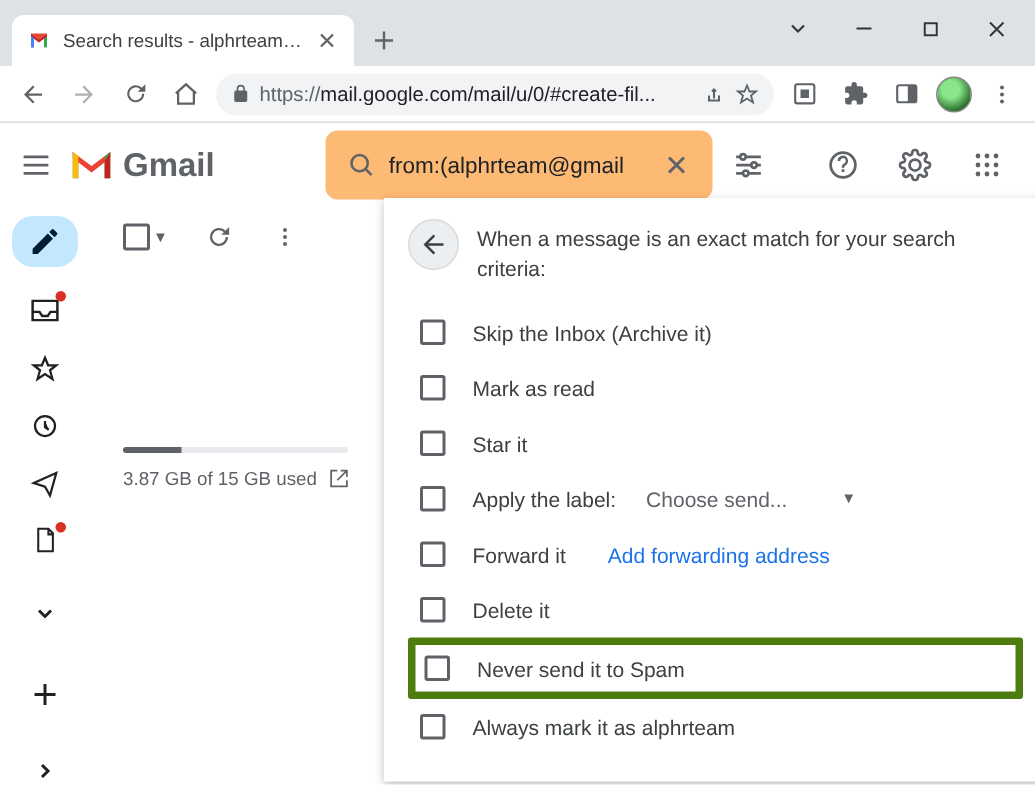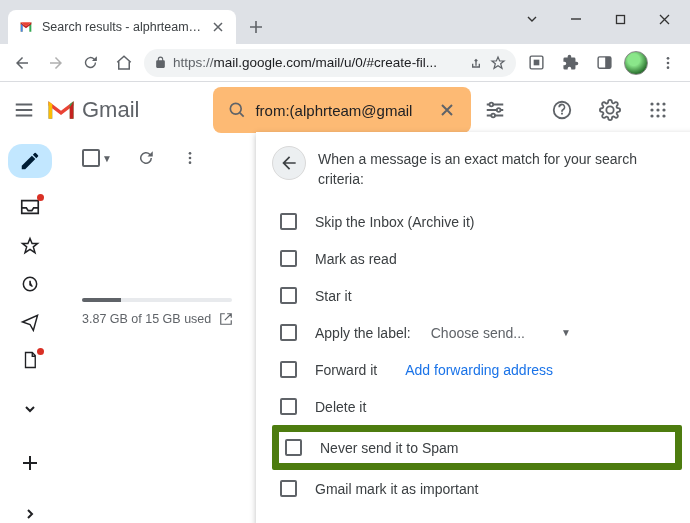--- a/index.html
+++ b/index.html
@@ -20,21 +20,21 @@
   .tbtn.disabled { color:#b0b0b0; }
   .omnibox { flex:1; height:28px; background:#f1f3f4; border-radius:14px; display:flex; align-items:center; padding:0 10px; gap:6px; font-size:13.5px; color:#202124; }
   .omnibox .lock { color:#5f6368; font-size:12px; }
   .omnibox .url { flex:1; white-space:nowrap; overflow:hidden; }
   .omnibox .url .proto { color:#5f6368; }
   .avatar { width:24px; height:24px; border-radius:50%; background:radial-gradient(circle at 40% 35%, #8ae68a 0 30%, #1b5e20 80%); border:1px solid #888; }
   
   .gm-header { height:56px; display:flex; align-items:center; padding:0 12px; gap:10px; }
   .hamburger { width:24px; height:24px; color:#5f6368; display:flex; align-items:center; justify-content:center; }
   .gm-logo { display:flex; align-items:center; gap:6px; }
-  .gm-logo .txt { font-size:22px; color:#5f6368; font-family: "Product Sans", Arial, sans-serif; }
+  .gm-logo .txt { font-size:22px; color:#5f6368; font-family: "Product Sans", Arial, sans-serif; font-weight: bold; }
   .search-wrap { margin-left:64px; display:flex; align-items:center; gap:4px; }
   .searchbox { display:flex; align-items:center; background:#fdba74; border-radius:8px; height:46px; padding:0 6px; width:258px; }
   .searchbox .sicon, .searchbox .xicon { width:36px; height:36px; display:flex; align-items:center; justify-content:center; color:#5f6368; }
   .searchbox .sinput { flex:1; font-size:15px; color:#202124; white-space:nowrap; overflow:hidden; }
   .tune { width:40px; height:40px; display:flex; align-items:center; justify-content:center; color:#5f6368; }
   .header-right { margin-left:auto; display:flex; align-items:center; gap:8px; }
   .header-right .ricon { width:40px; height:40px; display:flex; align-items:center; justify-content:center; color:#5f6368; }
   
   .gm-main { display:flex; height:calc(523px - 44px - 38px - 56px); position:relative; }
   .rail { width:60px; display:flex; flex-direction:column; align-items:center; padding-top:6px; gap:18px; }
@@ -52,21 +52,21 @@
   .storage-bar .fill { height:100%; background:#5f6368; width:26%; }
   .storage-txt { font-size:12.5px; color:#5f6368; display:flex; align-items:center; gap:8px; }
   .ext-icon { color:#5f6368; }
   
   .card { position:absolute; left:256px; top:132px; width:444px; background:#fff; border-radius:0; box-shadow:0 2px 6px rgba(0,0,0,0.25); padding:14px 18px 18px 16px; }
   .card-head { display:flex; align-items:flex-start; gap:12px; margin-bottom:14px; }
   .back { width:34px; height:34px; border-radius:50%; background:#eceff1; display:flex; align-items:center; justify-content:center; color:#3c4043; flex-shrink:0; border:1px solid #d9d9d9; }
   .head-txt { font-size:14px; color:#3c4043; line-height:1.4; padding-top:4px; }
   .opts { display:flex; flex-direction:column; gap:0; }
   .opt { display:flex; align-items:center; gap:18px; padding:10px 2px 10px 8px; font-size:14px; color:#3c4043; }
-  .opt.hl { border:7px solid #4d7c0f; border-radius:2px; padding:7px 2px 7px 6px; }
+  .opt.hl { border:5px solid #4d7c0f; border-radius:2px; padding:7px 2px 7px 6px; }
   .ocb { width:17px; height:17px; border:2px solid #5f6368; border-radius:2px; flex-shrink:0; }
   .opt .lbl-extra { color:#5f6368; margin-left:2px; }
   .link { color:#1a73e8; margin-left:10px; }
   .chev { margin-left:18px; font-size:10px; color:#5f6368; }
   
   .peek { position:absolute; right:0; top:280px; font-size:16px; color:#5f6368; line-height:1.5; text-align:center; width:16px; overflow:hidden; }
   .peek .hl { background:#84cc16; }
   
   svg { display:block; }
 </style>
@@ -384,16 +384,16 @@
       <div class="opt">
         <div class="ocb"></div>
         <span>Delete it</span>
       </div>
       <div class="opt hl">
         <div class="ocb"></div>
         <span>Never send it to Spam</span>
       </div>
       <div class="opt">
         <div class="ocb"></div>
-        <span>Gmail mark it as important</span>
+        <span>Always mark it as alphrteam</span>
       </div>
     </div>
 </div>
 
 </body></html>

